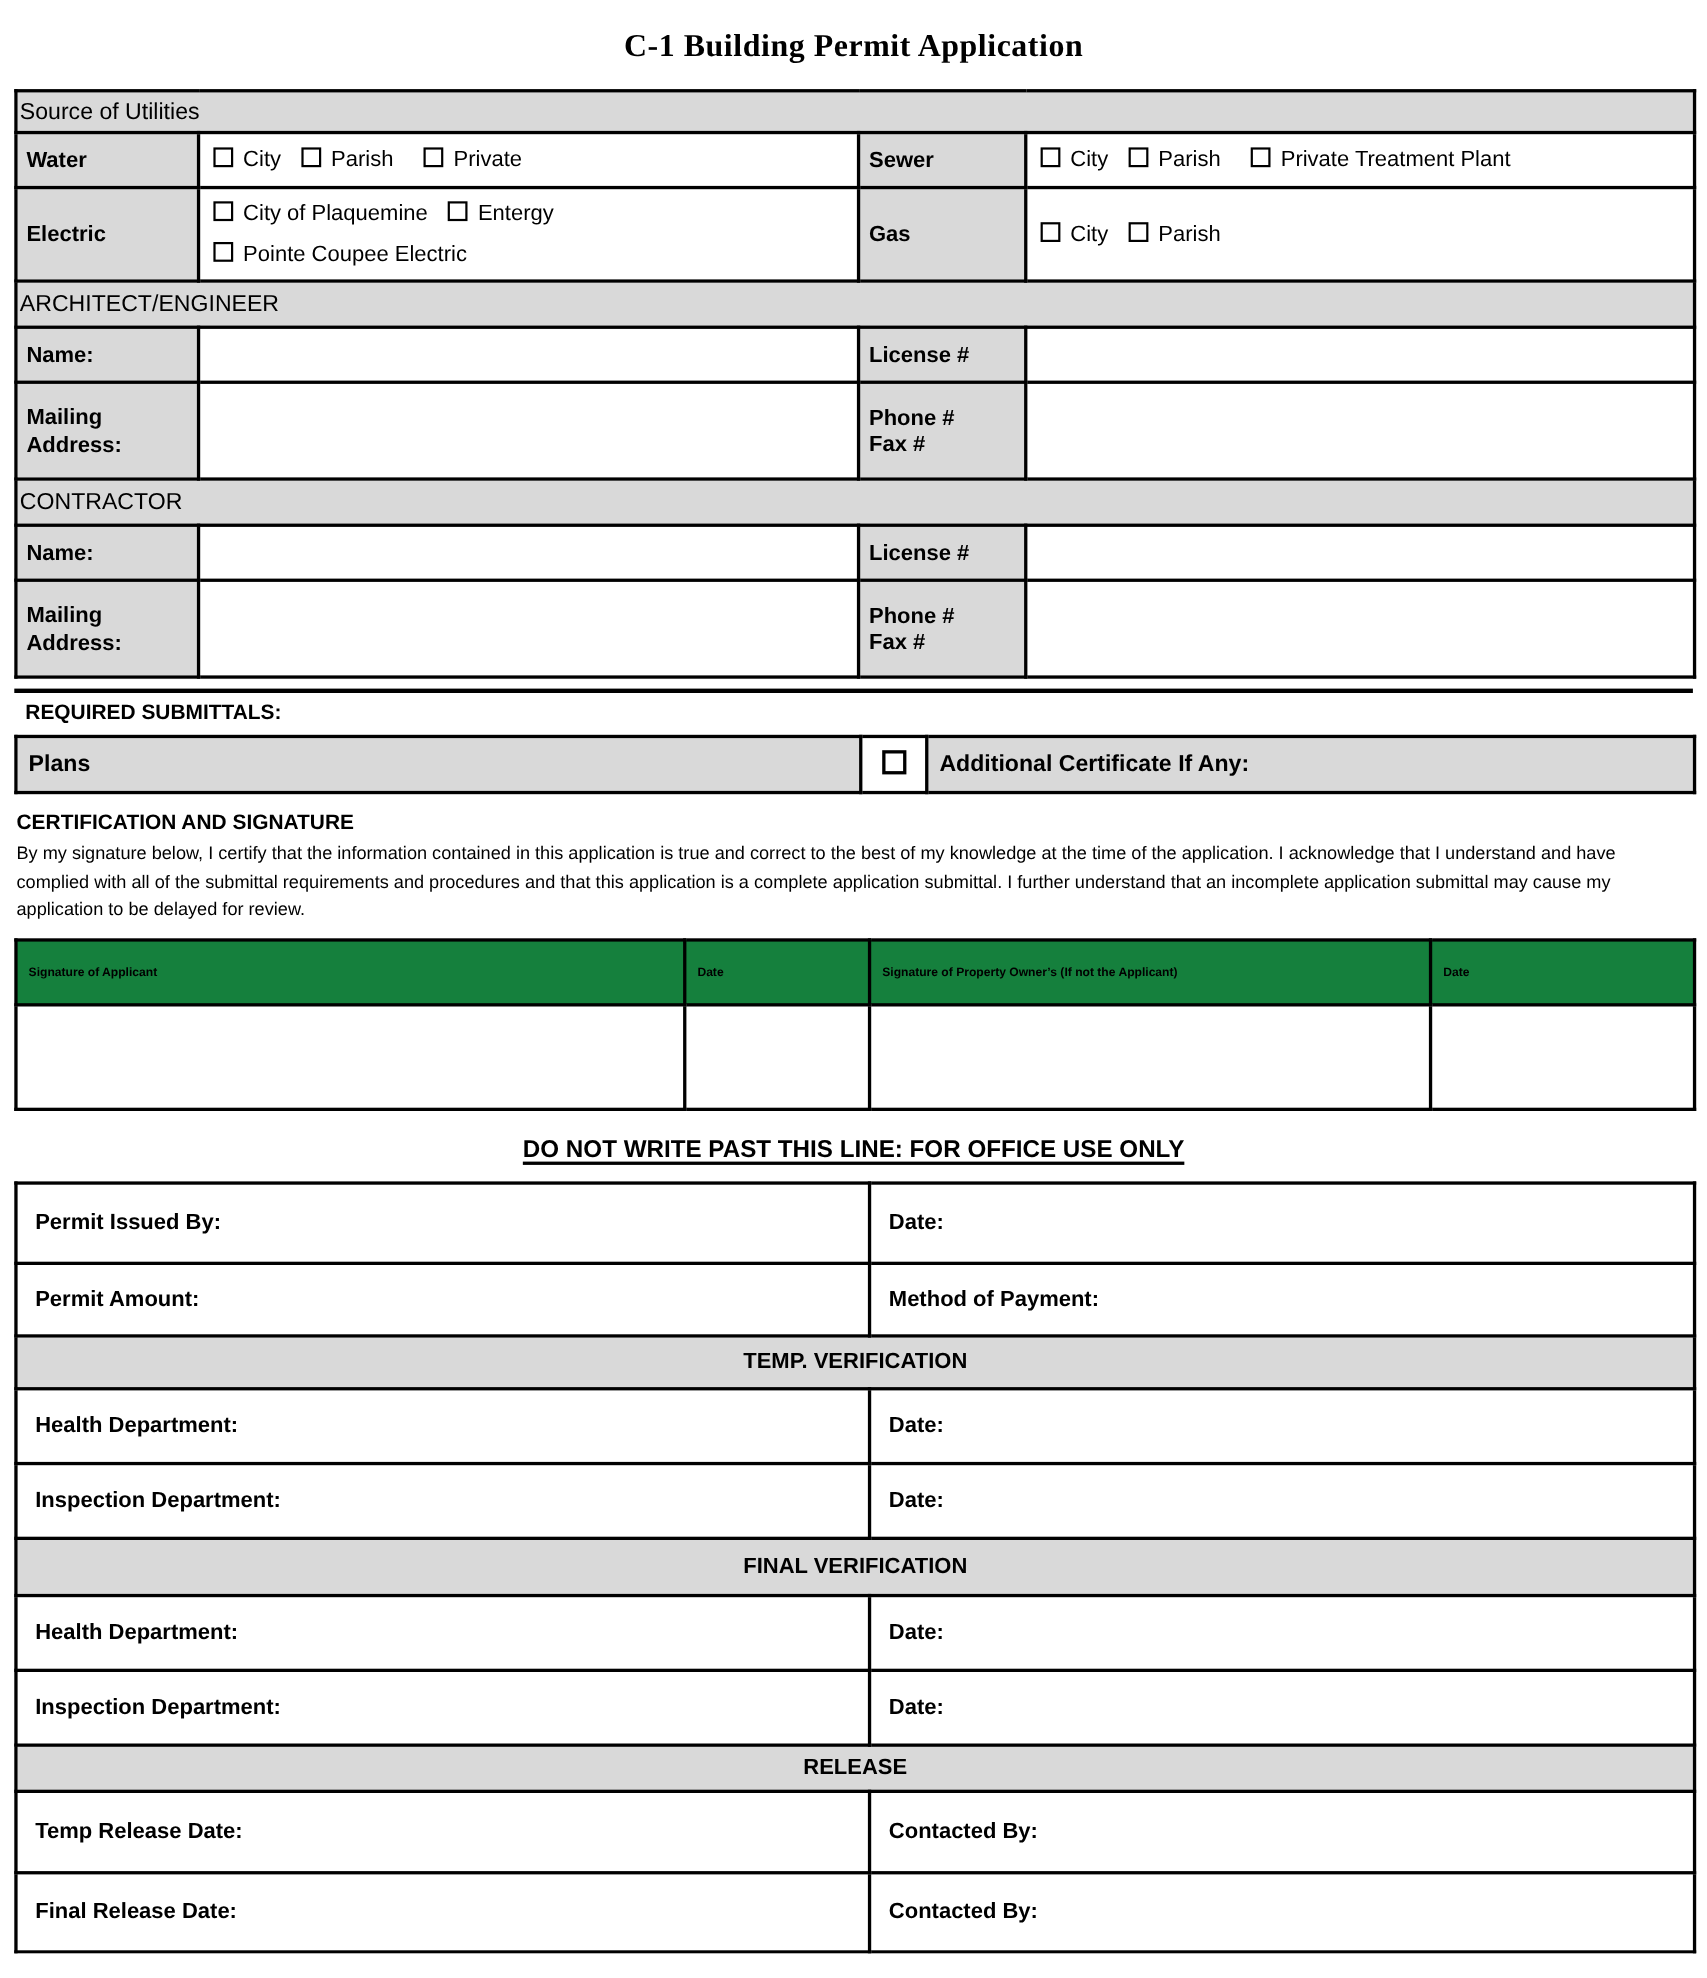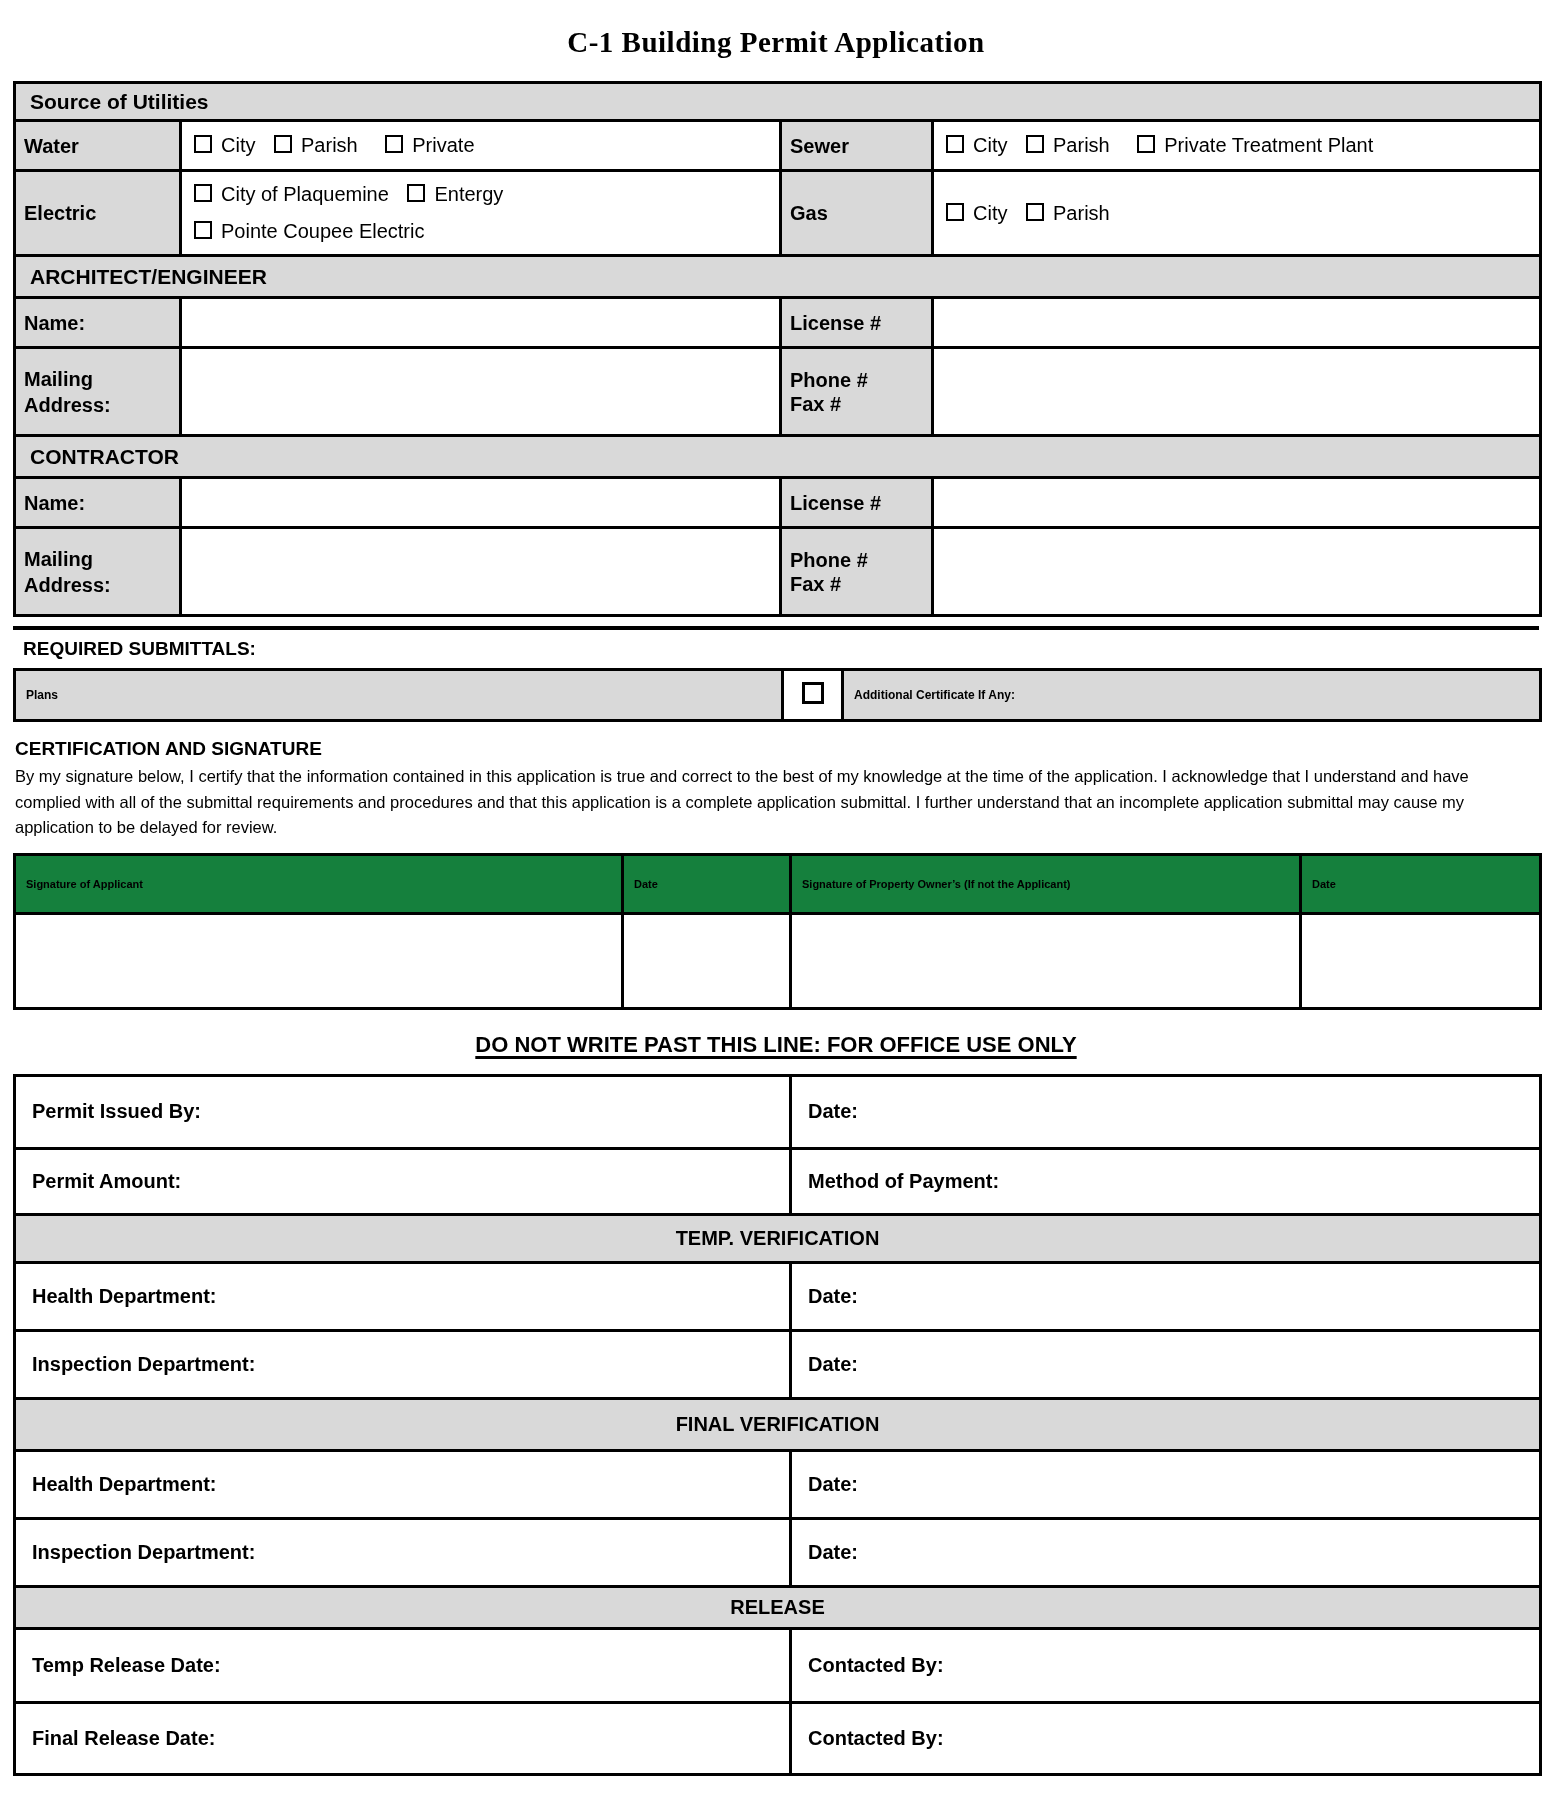--- a/index.html
+++ b/index.html
@@ -8,22 +8,22 @@
 
   .doc-title{
     font-family:"Liberation Serif",serif;
     font-weight:bold;font-size:29px;text-align:center;
     margin:26px 0 22px 0;letter-spacing:.5px;
   }
 
   table{border-collapse:collapse;table-layout:fixed;width:1526px;}
   td{border:3px solid #000;overflow:hidden;}
   .band{
-    background:#d9d9d9;font-weight:bold;font-size:21px;
-    padding:5px 14px;
+    background:#d9d9d9;font-weight:normal;font-size:21px;
+    padding:5px 2px;
   }
   .lbl{
     background:#d9d9d9;font-weight:bold;font-size:20px;
     padding:4px 8px;vertical-align:middle;line-height:1.3;
   }
   .opt-cell{padding:4px 12px;vertical-align:middle;font-size:20px;background:#fff;}
   .opt{white-space:nowrap;margin-right:13px;}
   .opt.gap{margin-left:9px;}
   .cb{
     display:inline-block;width:14px;height:14px;border:2px solid #000;
@@ -38,21 +38,21 @@
   tr.h-row{height:50px;}
   tr.h-elec{height:77px;}
   tr.h-band{height:42px;}
   tr.h-mail{height:88px;}
 
   .rule{height:4px;background:#000;margin:9px 0 8px 0;}
   .sec-heading{font-size:19px;font-weight:bold;margin:8px 0 8px 10px;}
   .sec-heading2{font-size:19px;font-weight:bold;margin:16px 0 2px 2px;}
 
   .sub-table td{height:40px;}
-  .sub-lbl{background:#d9d9d9;font-weight:bold;font-size:12px;padding:4px 10px;vertical-align:middle;}
+  .sub-lbl{background:#d9d9d9;font-weight:bold;font-size:21px;padding:4px 10px;vertical-align:middle;}
   .cb-cell{text-align:center;vertical-align:middle;background:#fff;padding:0;}
   .cb2{display:inline-block;width:16px;height:16px;border:3px solid #000;background:#fff;}
 
   .cert-text{font-size:16.5px;line-height:1.55;margin:4px 0 12px 2px;}
 
   .sig-table th{
     border:3px solid #000;background:#15803d;font-weight:bold;font-size:11px;
     text-align:left;padding:6px 10px;height:44px;vertical-align:middle;
   }
   tr.sig-body{height:95px;}

